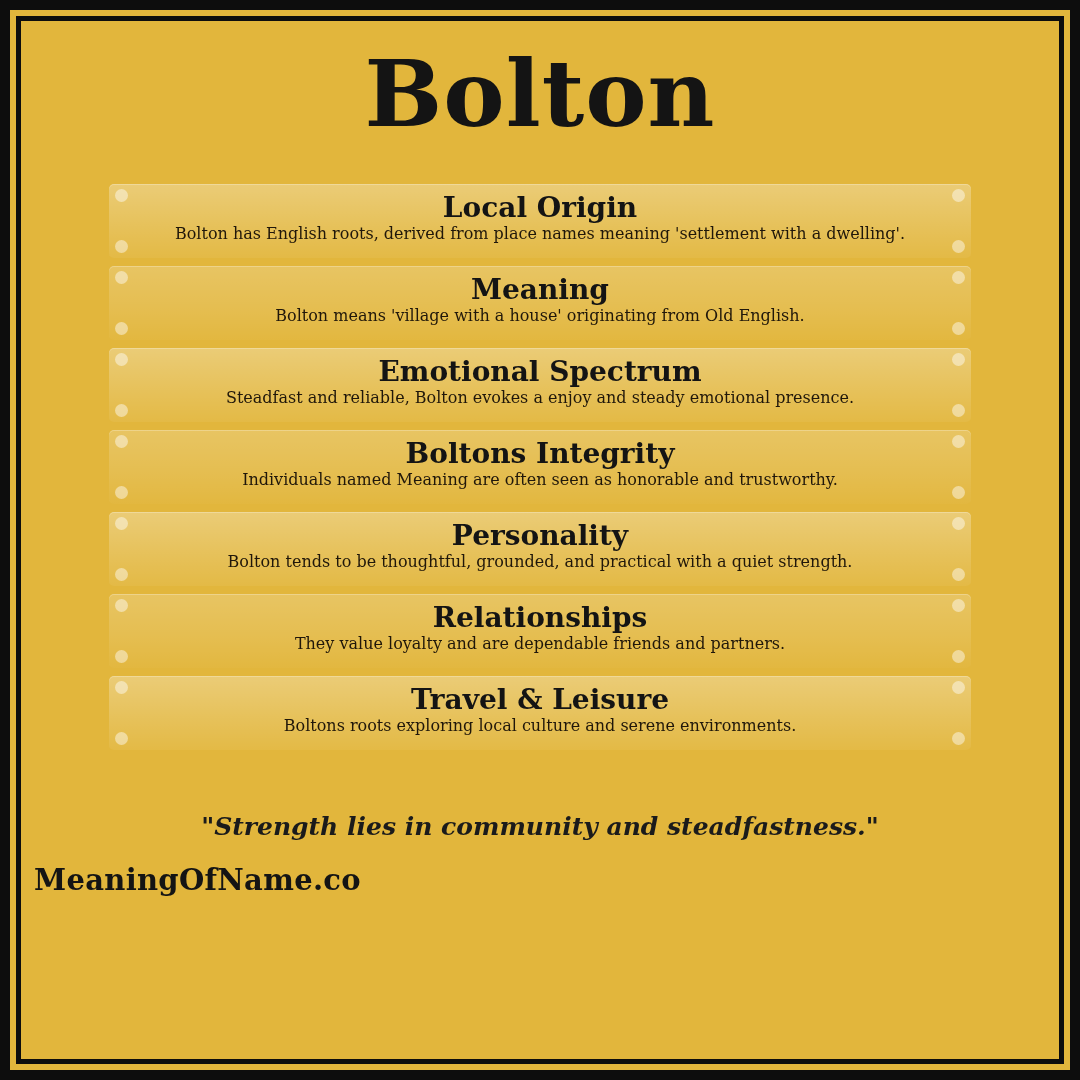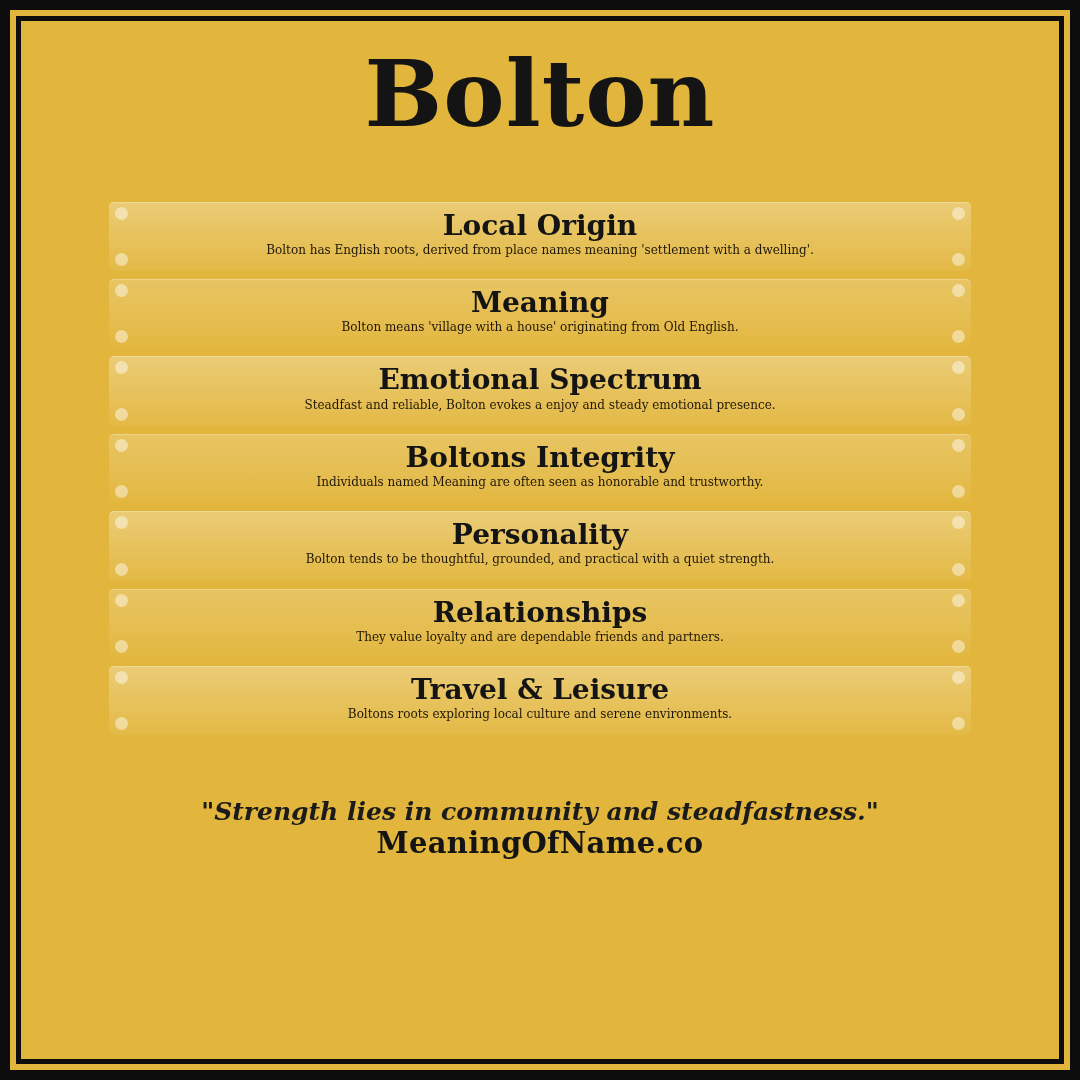--- a/index.html
+++ b/index.html
@@ -61,21 +61,21 @@
     text-align: center;
     font-size: 92px;
     font-weight: bold;
     color: #141414;
     letter-spacing: 1px;
     margin-top: 8px;
     line-height: 1.15;
     font-family: "DejaVu Serif", "Liberation Serif", serif;
   }
   .cards {
-    margin-top: 54px;
+    margin-top: 36px;
     padding: 0 75px;
     box-sizing: border-box;
   }
   .card {
     position: relative;
     margin-bottom: 8px;
     padding: 8px 26px 14px 26px;
     box-sizing: border-box;
     border-radius: 5px;
     background: linear-gradient(180deg, rgba(255,255,255,0.30) 0%, rgba(255,255,255,0.16) 55%, rgba(255,255,255,0.05) 100%);
@@ -99,35 +99,35 @@
   .card-title {
     text-align: center;
     font-size: 28px;
     font-weight: bold;
     color: #141414;
     line-height: 1.15;
     margin: 0 0 1px 0;
   }
   .card-desc {
     text-align: center;
-    font-size: 12px;
+    font-size: 16px;
     color: #20170a;
     line-height: 1.18;
     margin: 0;
   }
   .quote {
     margin-top: 62px;
     text-align: center;
     font-size: 25px;
     font-style: italic;
     font-weight: bold;
     color: #1b1b1b;
   }
   .brand {
-    text-align: center;
+    margin-top: 22px;
     font-size: 29px;
     font-weight: bold;
     color: #141414;
     letter-spacing: 0.3px;
   }
 </style>
 </head>
 <body>
 
 <div class="poster">

